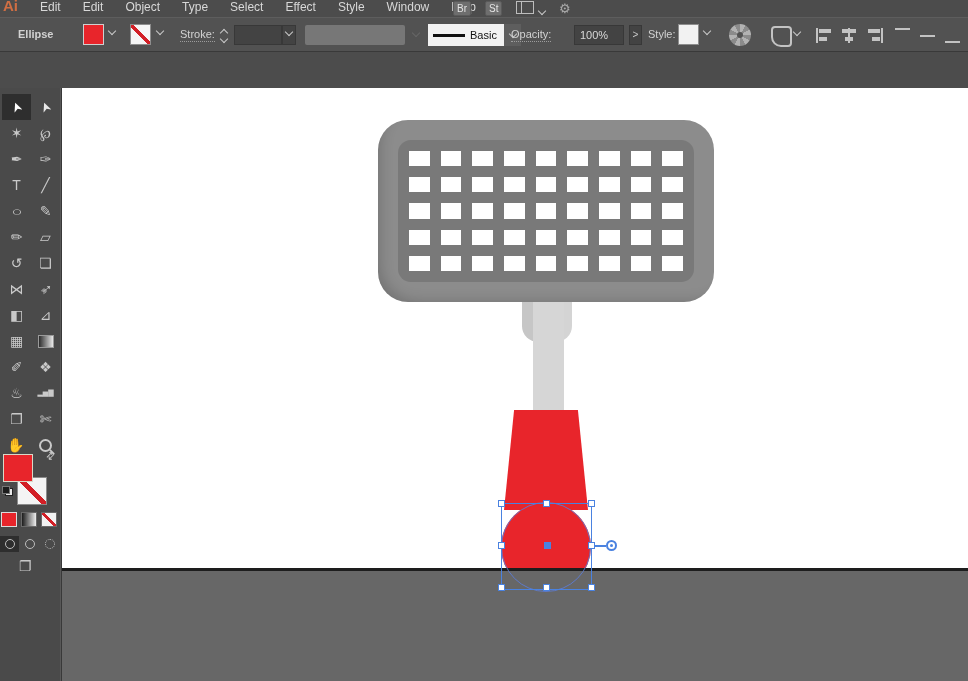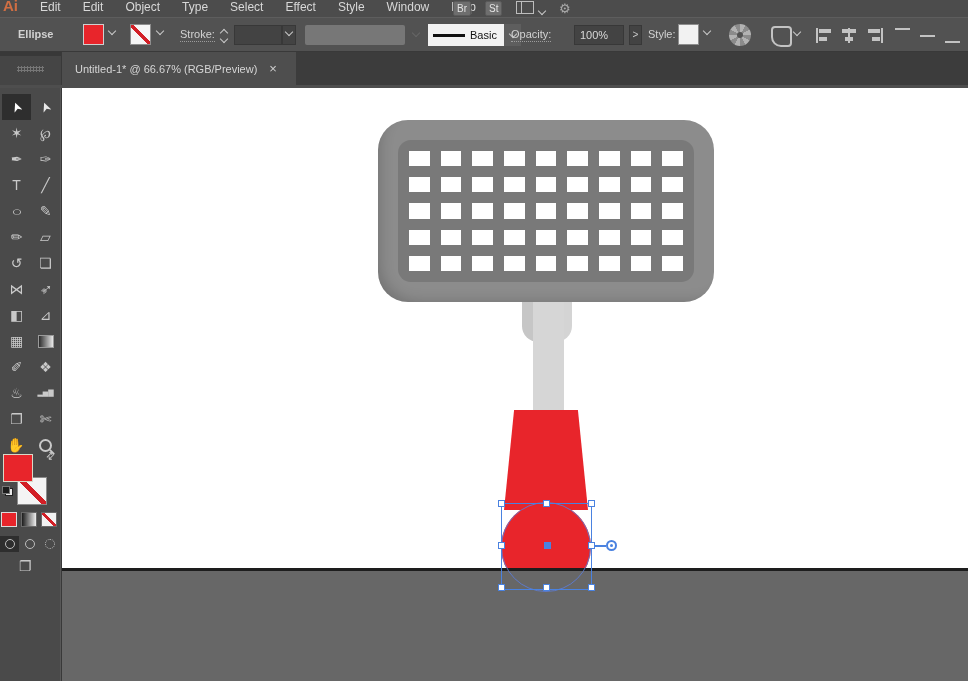--- a/index.html
+++ b/index.html
@@ -204,29 +204,20 @@
           <span class="line"></span>
           <span class="b b1"></span>
           <span class="b b2"></span>
         </span><span class="al v al-vb" style="left: 944px;">
           <span class="line"></span>
           <span class="b b1"></span>
           <span class="b b2"></span>
         </span></span>
   </div>
 
-  <div id="tabband">
-    <div id="tool-header">
-        <span class="dots"></span>
-      </div>
-    <div id="doc-tab">
-      <span class="title">Untitled-1* @ 66.67% (RGB/Preview)</span>
-      <span class="close">×</span>
-    </div>
-  </div>
 
   <div id="toolbar">
     <div id="tool-grid">
         <div class="tool t-selection-tool active">
           <span class="g">➤</span>
         </div>
         <div class="tool t-direct-selection-tool">
           <span class="g">➤</span>
         </div>
         <div class="tool t-magic-wand-tool">

